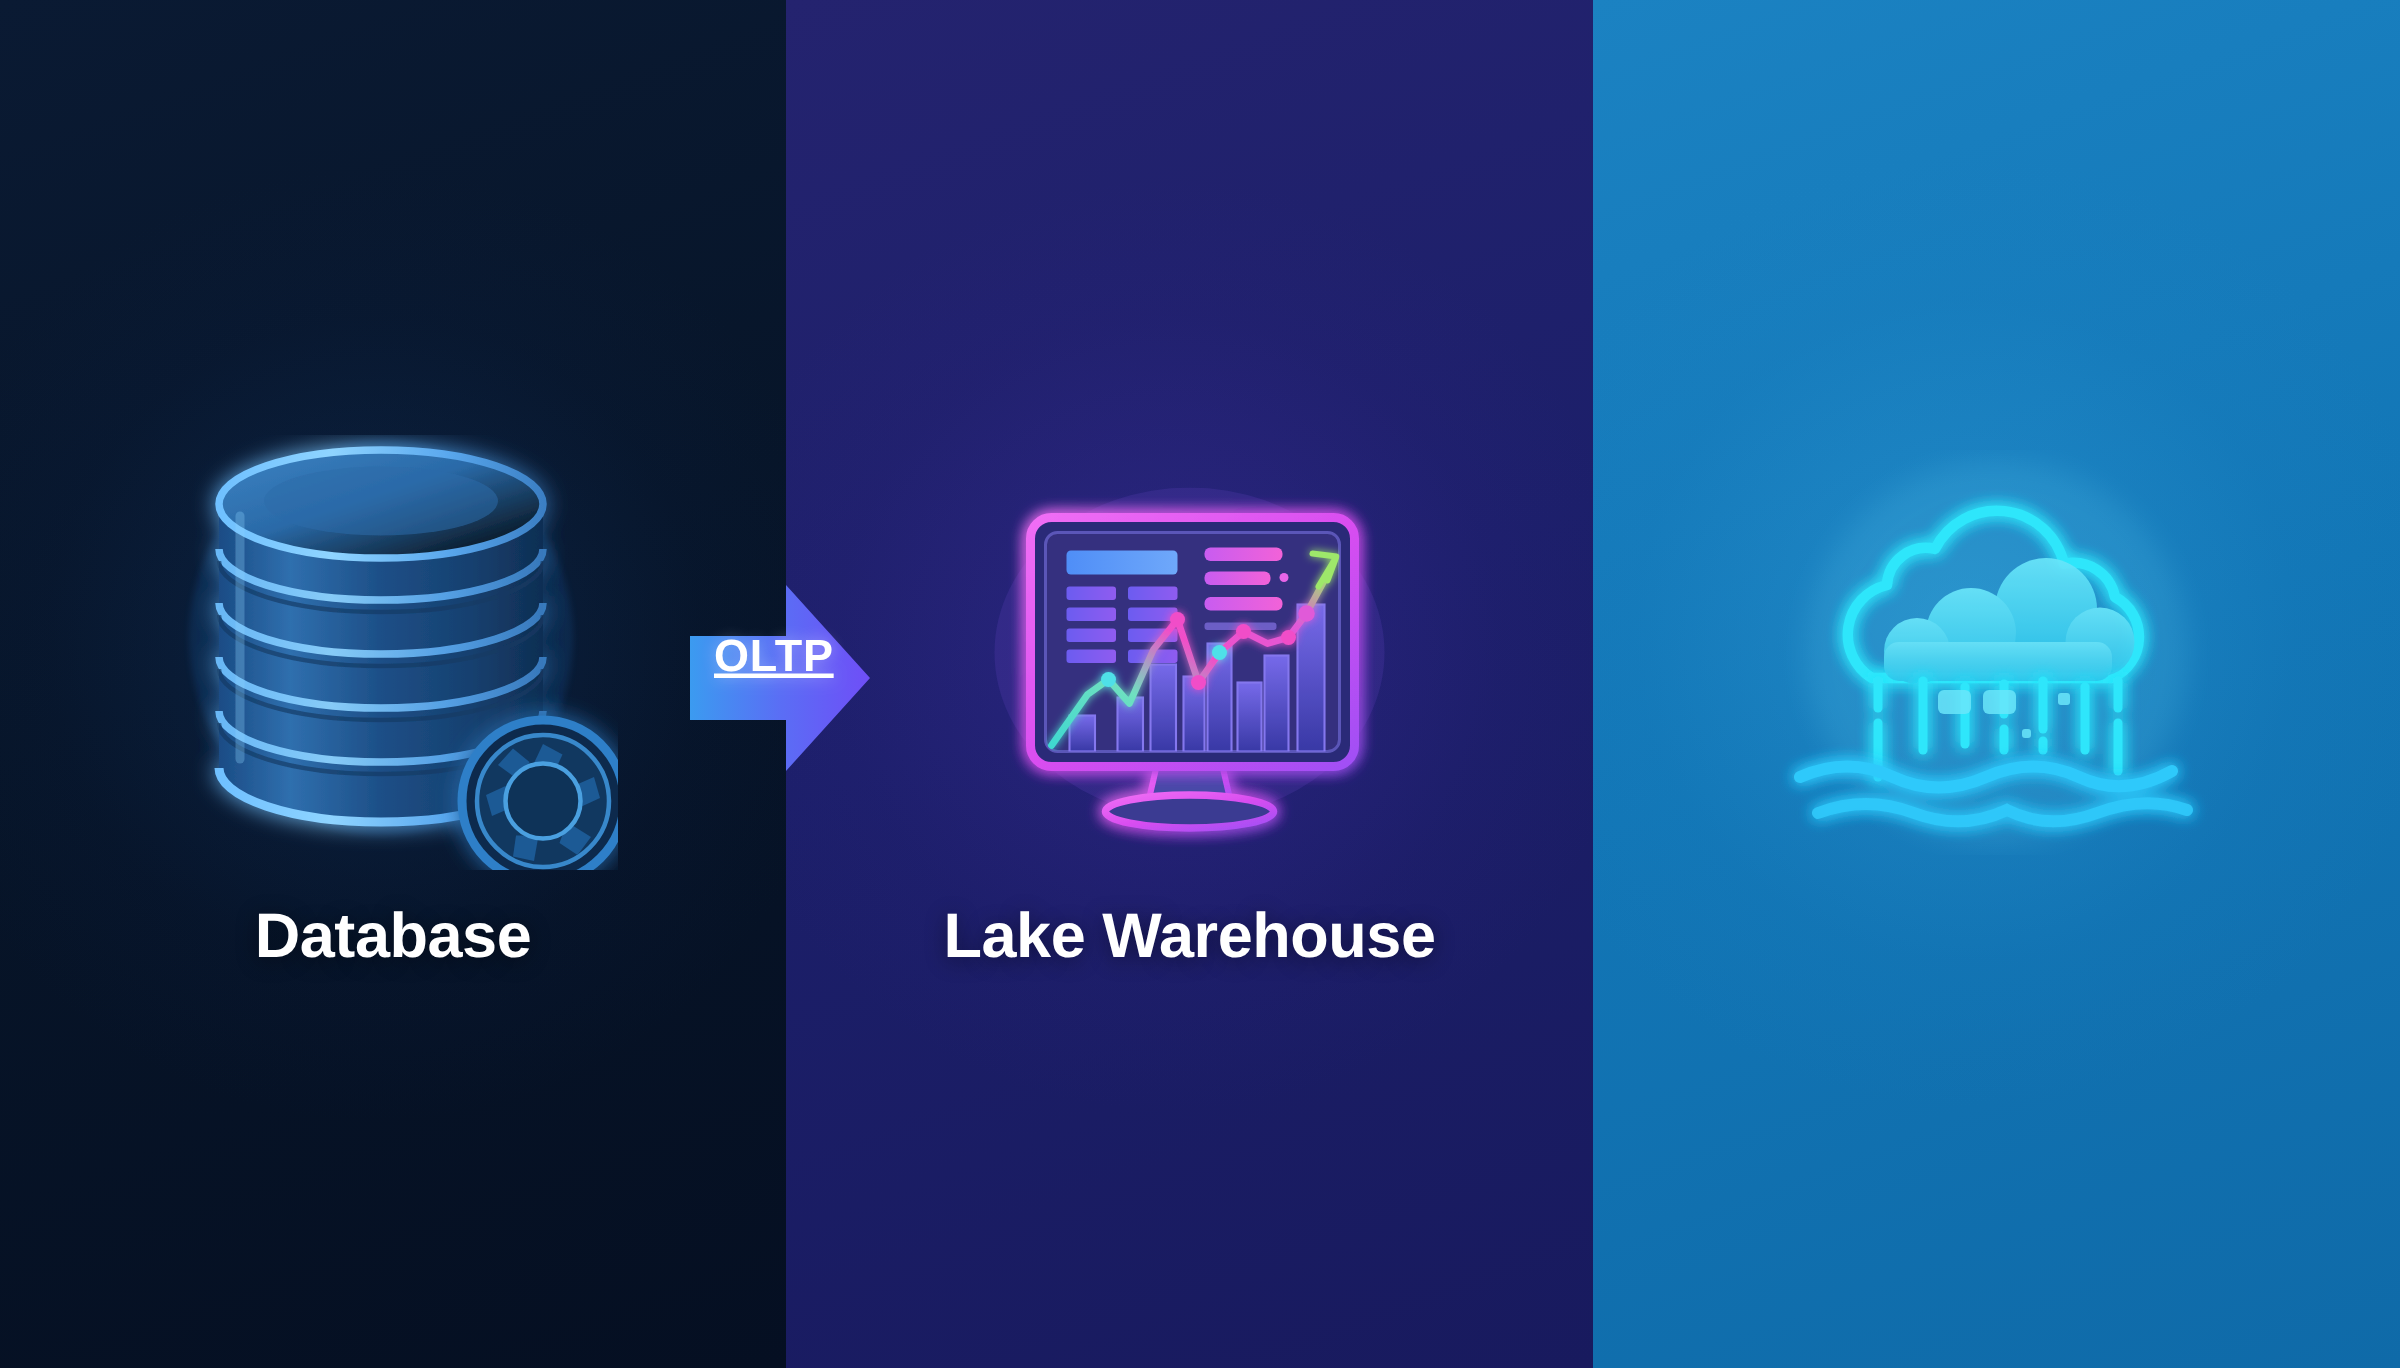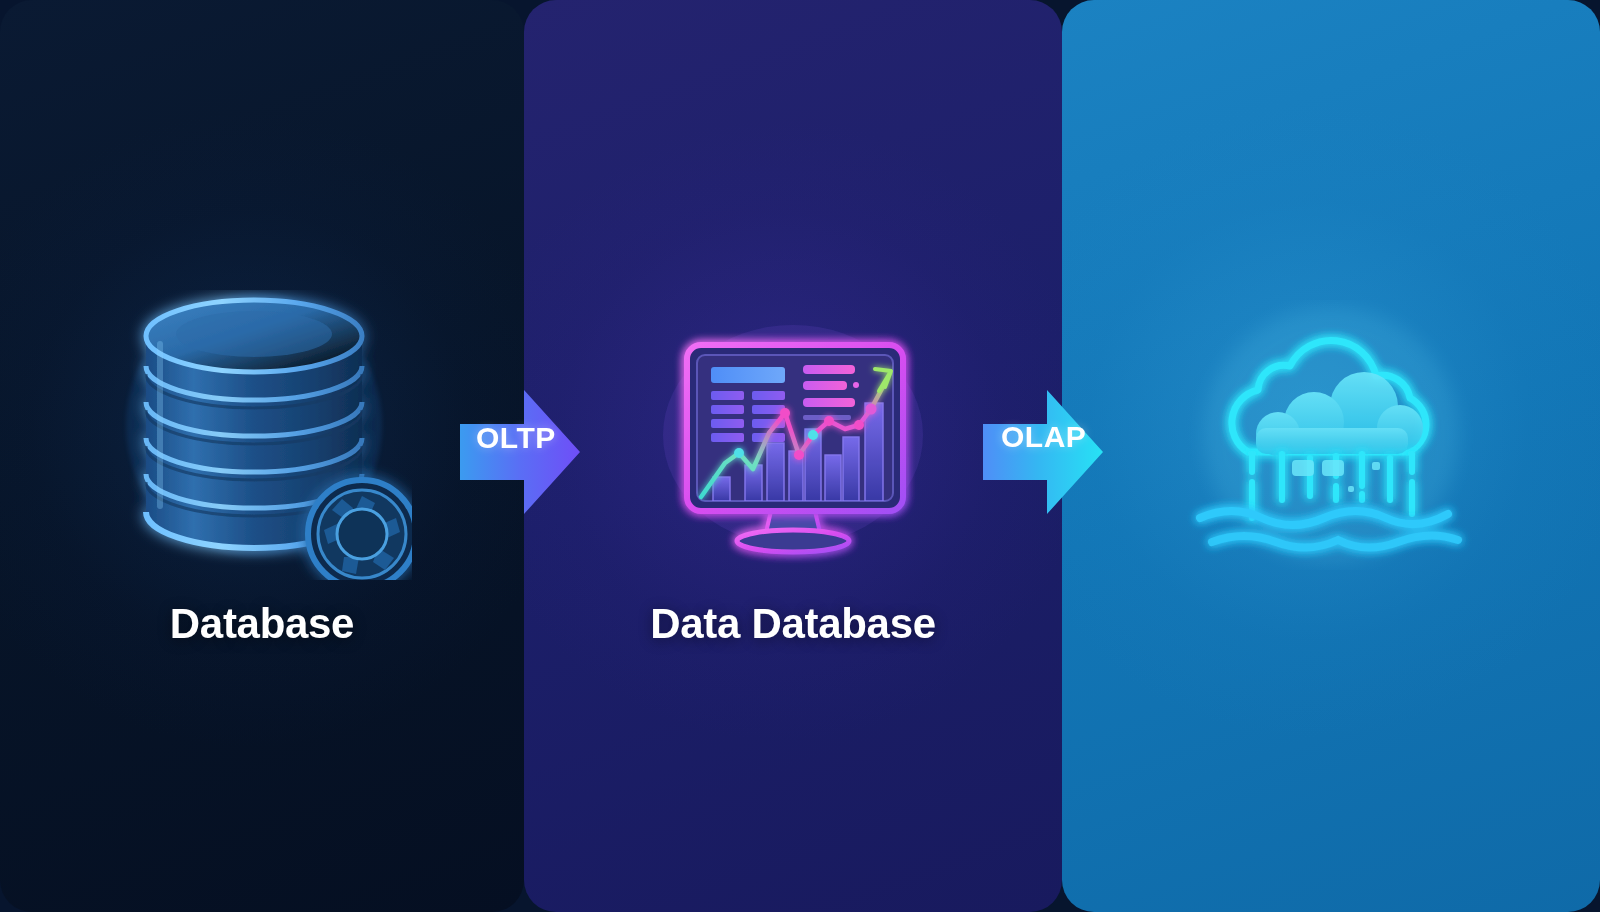--- a/index.html
+++ b/index.html
@@ -17,21 +17,20 @@
     height: 912px;
     overflow: hidden;
     background: #07152e;
   }
 
   
   .panel {
     position: absolute;
     top: 0;
     height: 912px;
-    border-radius: 32px;
   }
   #panel-db {
     left: 0;
     width: 524px;
     background:
       radial-gradient(ellipse 420px 420px at 250px 430px, rgba(30,90,170,0.20) 0%, rgba(12,40,90,0.08) 52%, rgba(0,0,0,0) 76%),
       linear-gradient(160deg, #0a1a33 0%, #071529 45%, #050f22 100%);
   }
   #panel-dw {
     left: 524px;
@@ -79,20 +78,21 @@
   #arrow-oltp { left: 452px; }
   #arrow-olap { left: 975px; }
   .arrow-label {
     position: absolute;
     color: #ffffff;
     font-size: 30px;
     font-weight: bold;
     letter-spacing: 0.5px;
     text-shadow: 0 0 10px rgba(255,255,255,0.35);
     pointer-events: none;
+    text-decoration: underline;
   }
   #arrow-oltp .arrow-label { left: 24px; top: 33px; }
   #arrow-olap .arrow-label { left: 26px; top: 32px; }
 </style>
 </head>
 <body>
 
 <div id="stage">
 
   <div class="panel" id="panel-db">
@@ -283,21 +283,21 @@
             <circle cx="146" cy="130" r="5" fill="#f14ec8"></circle>
             <circle cx="160" cy="110" r="5" fill="#4fe0e8"></circle>
             <circle cx="176" cy="96" r="5" fill="#f14ec8"></circle>
             <circle cx="206" cy="100" r="5" fill="#f14ec8"></circle>
             <circle cx="218" cy="84" r="5.5" fill="#e05ad8"></circle>
           </g>
         </g>
       </svg>
     </div>
 
-    <div class="panel-label">Data Database</div>
+    <div class="panel-label">Lake Warehouse</div>
   </div>
 
   <div class="panel" id="panel-dl">
 
     <div class="icon-wrap" style="top:300px;">
       <svg width="290" height="270" viewBox="0 0 290 270">
         <defs>
           <linearGradient id="cloudFill" x1="0" y1="0" x2="0" y2="1">
             <stop offset="0%" stop-color="#6ae6fa"></stop>
             <stop offset="100%" stop-color="#2ec4ea"></stop>
@@ -372,27 +372,14 @@
           <stop offset="0%" stop-color="#3b9bf0"></stop>
           <stop offset="50%" stop-color="#5a6ef5"></stop>
           <stop offset="100%" stop-color="#6f4ef7"></stop>
         </linearGradient>
       </defs>
       <path d="M8 36 L72 36 L72 2 L128 64 L72 126 L72 92 L8 92 Z" fill="url(#oltpGrad)"></path>
     </svg>
     <div class="arrow-label">OLTP</div>
   </div>
 
-  <div class="arrow" id="arrow-olap">
-    <svg width="132" height="128" viewBox="0 0 132 128">
-      <defs>
-        <linearGradient id="olapGrad" x1="0" y1="0" x2="1" y2="0">
-          <stop offset="0%" stop-color="#4f8ef7"></stop>
-          <stop offset="45%" stop-color="#35b6f2"></stop>
-          <stop offset="100%" stop-color="#27e2f5"></stop>
-        </linearGradient>
-      </defs>
-      <path d="M8 36 L72 36 L72 2 L128 64 L72 126 L72 92 L8 92 Z" fill="url(#olapGrad)"></path>
-    </svg>
-    <div class="arrow-label">OLAP</div>
-  </div>
 
 </div>
 
 </body></html>

